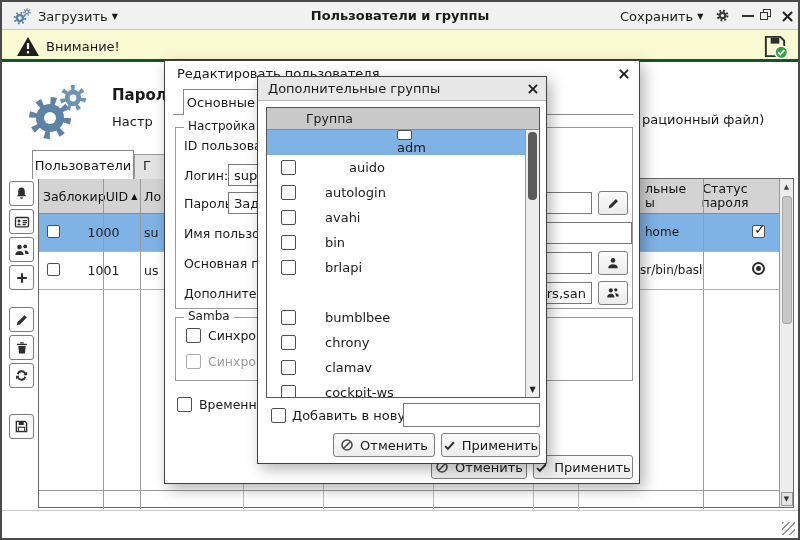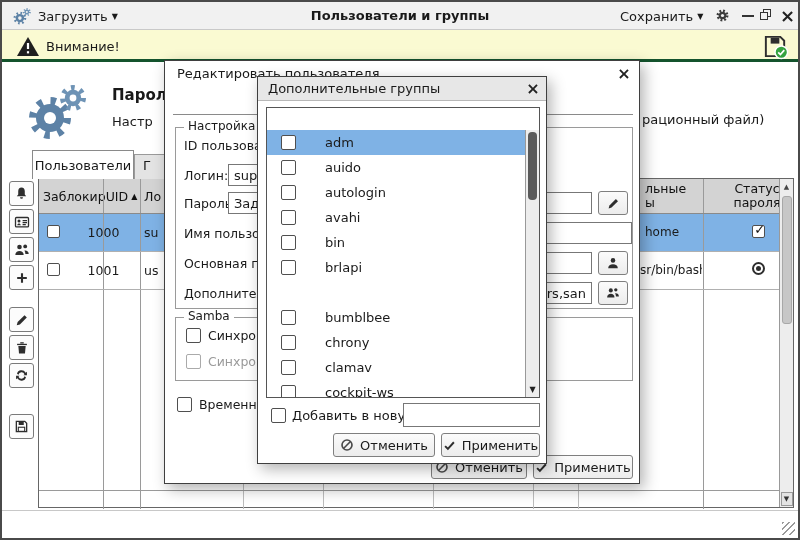--- a/index.html
+++ b/index.html
@@ -185,21 +185,21 @@
     <div class="abs th flex" style="left:4px;top:0;width:58px;height:34px;">Заблокир</div>
     <div class="abs th cen" style="left:64px;top:0;width:37px;height:34px;gap:3px;">
       <span>UID</span>
       <span style="font-size:8px;">▲</span>
     </div>
     <div class="abs th flex" style="left:105px;top:0;width:50px;height:34px;">Ло</div>
     <div class="abs th" style="left:606px;top:3px;width:56px;height:31px;line-height:14px;">
       <div>льные</div>
       <div>ы</div>
     </div>
-    <div class="abs th" style="left:680px;top:3px;width:76px;height:31px;line-height:14px;text-align:center;">
+    <div class="abs th" style="left:648px;top:3px;width:76px;height:31px;line-height:14px;text-align:center;">
       <div>Статус</div>
       <div>пароля</div>
     </div>
 
     <div class="abs rowsel" style="left:0;top:34px;width:740px;height:38px;">
       <span class="cb abs" style="left:8px;top:12px;"></span>
       <div class="abs cen" style="left:28px;top:0;width:73px;height:38px;font-size:12.5px;">1000</div>
       <div class="abs flex" style="left:105px;top:0;width:55px;height:38px;font-size:12.5px;">su</div>
       <div class="abs flex" style="left:606px;top:0;width:56px;height:38px;font-size:12px;overflow:hidden;white-space:nowrap;">home</div>
       <span class="cb checked abs" style="left:696px;top:12px;"></span>
@@ -234,20 +234,23 @@
   </div>
 
   <div class="abs" style="left:0;top:508px;width:796px;height:1px;background:#c8c8c8;"></div>
   <div class="abs grip" style="left:780px;top:520px;width:13px;height:13px;"></div>
 
   <div class="abs dialog" style="left:162px;top:58px;width:476px;height:424px;z-index:10;">
     <div class="abs" style="left:12px;top:5px;">Редактировать пользователя</div>
     <div class="abs closex cen" style="left:450px;top:4px;width:18px;height:18px;">×</div>
 
     <div class="abs hline" style="left:8px;top:53px;width:460px;background:#8a8a8a;"></div>
+    <div class="abs tab cen" style="left:18px;top:28px;width:76px;height:26px;z-index:2;">
+      <span>Основные</span>
+    </div>
 
     <div class="abs groupbox" style="left:10px;top:66px;width:458px;height:182px;">
       <span class="gblabel">Настройка п</span>
       <div class="abs lbl flex" style="left:8px;top:6px;height:22px;">ID пользовате</div>
       <div class="abs input" style="left:130px;top:6px;width:220px;height:22px;"></div>
 
       <div class="abs lbl flex" style="left:8px;top:36px;height:22px;">Логин:</div>
       <div class="abs input flex" style="left:52px;top:36px;width:300px;height:22px;padding:0 5px;">
         <span>sup</span>
       </div>
@@ -320,25 +323,28 @@
     </div>
   </div>
 
   <div class="abs dialog" style="left:255px;top:74px;width:290px;height:388px;z-index:20;">
     <div class="abs d2title" style="left:0;top:0;width:288px;height:24px;">
       <div class="abs" style="left:10px;top:4px;">Дополнительные группы</div>
       <div class="abs closex cen" style="left:266px;top:3px;width:18px;height:18px;">×</div>
     </div>
 
     <div class="abs" style="left:8px;top:30px;width:274px;height:291px;border:1px solid #555;overflow:hidden;background:#fff;">
-      <div class="grow selected" style="top:22px;">
+      <div class="abs listhdr flex" style="left:0;top:0;width:272px;height:22px;">
+        <span style="margin-left:39px;font-size:12.5px;">Группа</span>
+      </div>
+      <div class="grow selected" style="top:22px;flex-direction:column;">
         <span class="cb"></span>
           <span class="gname">adm</span>
       </div>
-      <div class="grow" style="top:47px;">
+      <div class="grow" style="top:47px;gap:24px;">
         <span class="cb"></span>
           <span class="gname">auido</span>
       </div>
       <div class="grow" style="top:72px;text-align:center;">
         <span class="cb"></span>
           <span class="gname">autologin</span>
       </div>
       <div class="grow" style="top:122px;">
         <span class="cb"></span>
           <span class="gname">bin</span>

